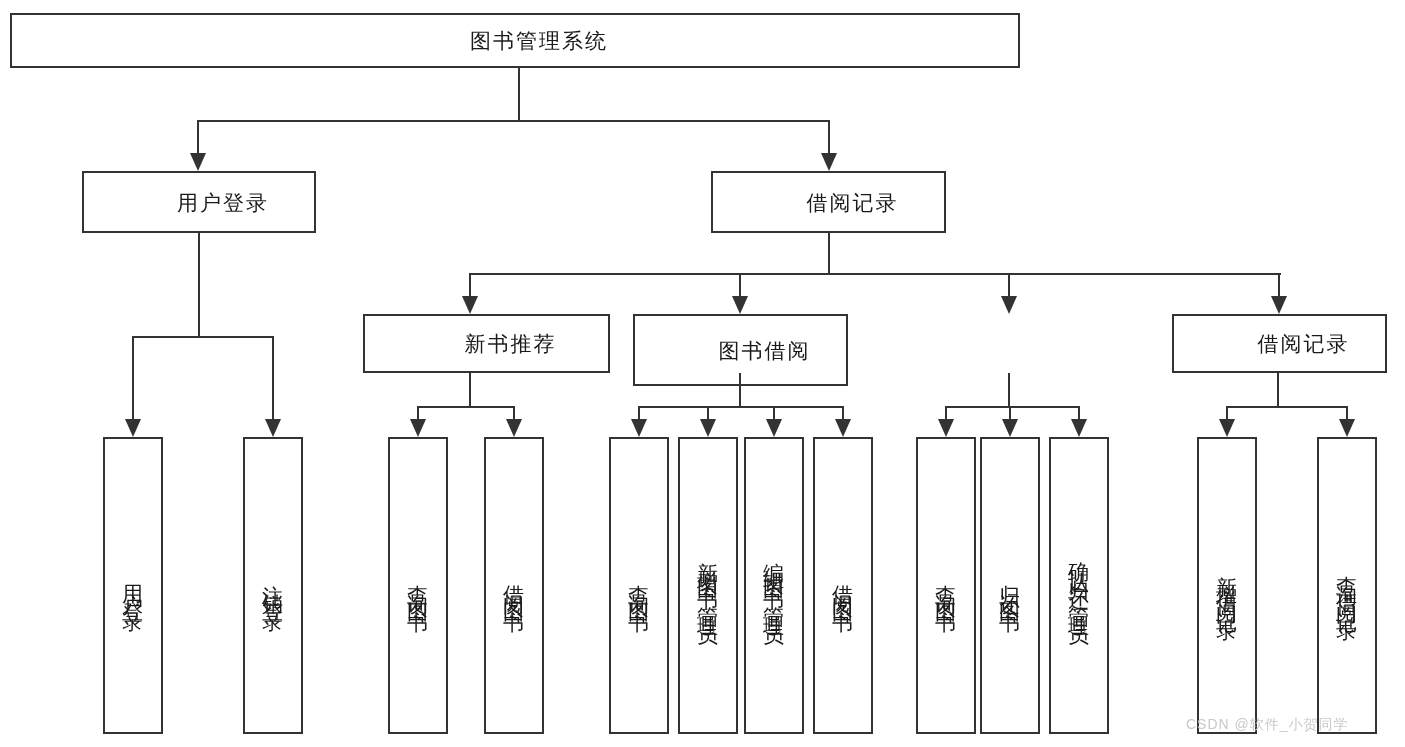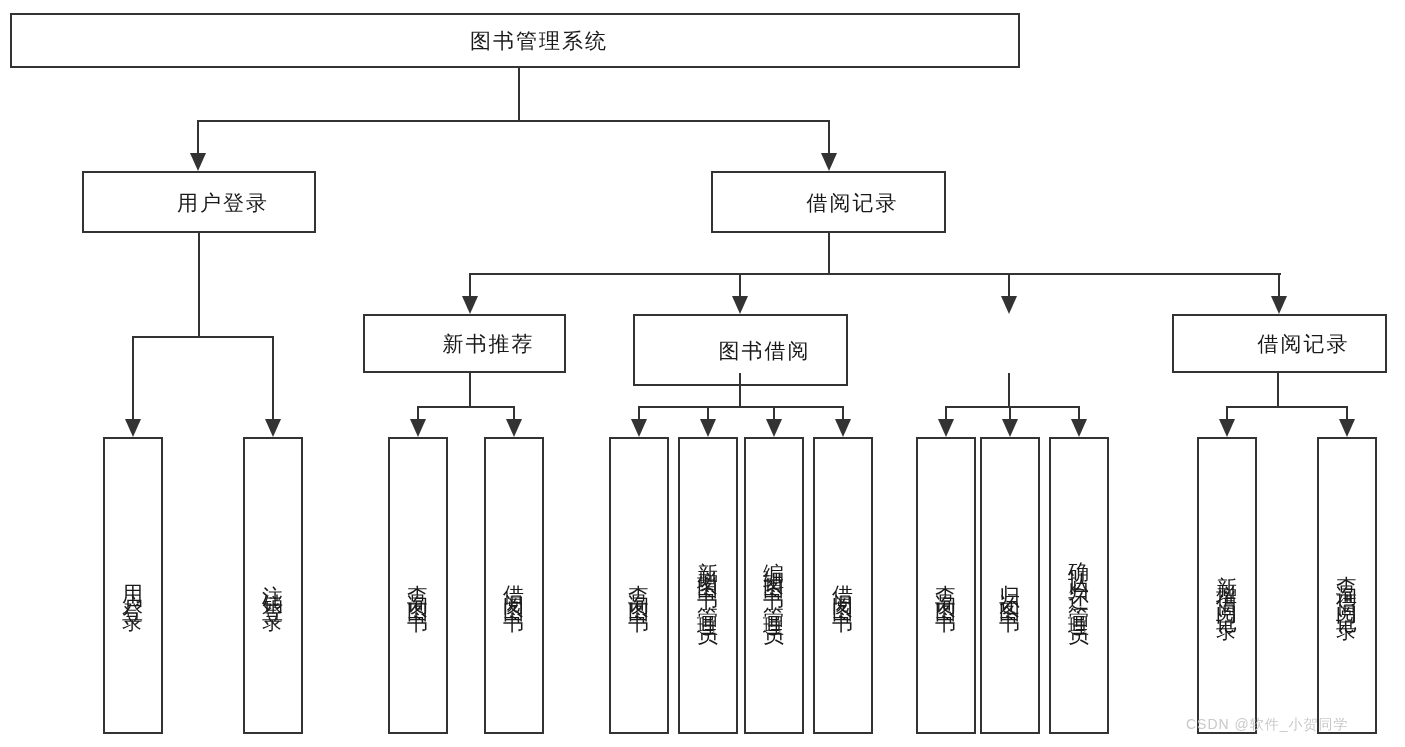--- a/index.html
+++ b/index.html
@@ -31,21 +31,21 @@
 <body>
 
 <div class="canvas">
 
   <div class="box" style="left:10px;top:13px;width:1010px;height:55px">图书管理系统</div>
 
   <div class="box" style="left:82px;top:171px;width:234px;height:62px">用户登录</div>
 
   <div class="box" style="left:711px;top:171px;width:235px;height:62px">借阅记录</div>
 
-  <div class="box" style="left:363px;top:314px;width:203px;height:59px">新书推荐</div>
+  <div class="box" style="left:363px;top:314px;width:247px;height:59px">新书推荐</div>
 
   <div class="box" style="left:633px;top:314px;width:215px;height:72px">图书借阅</div>
 
 
   <div class="box" style="left:1172px;top:314px;width:215px;height:59px">借阅记录</div>
 
   <div class="vbox" style="left:103px;top:437px;width:60px;height:297px">用户登录</div>
 
   <div class="vbox" style="left:243px;top:437px;width:60px;height:297px">注销登录</div>
 

